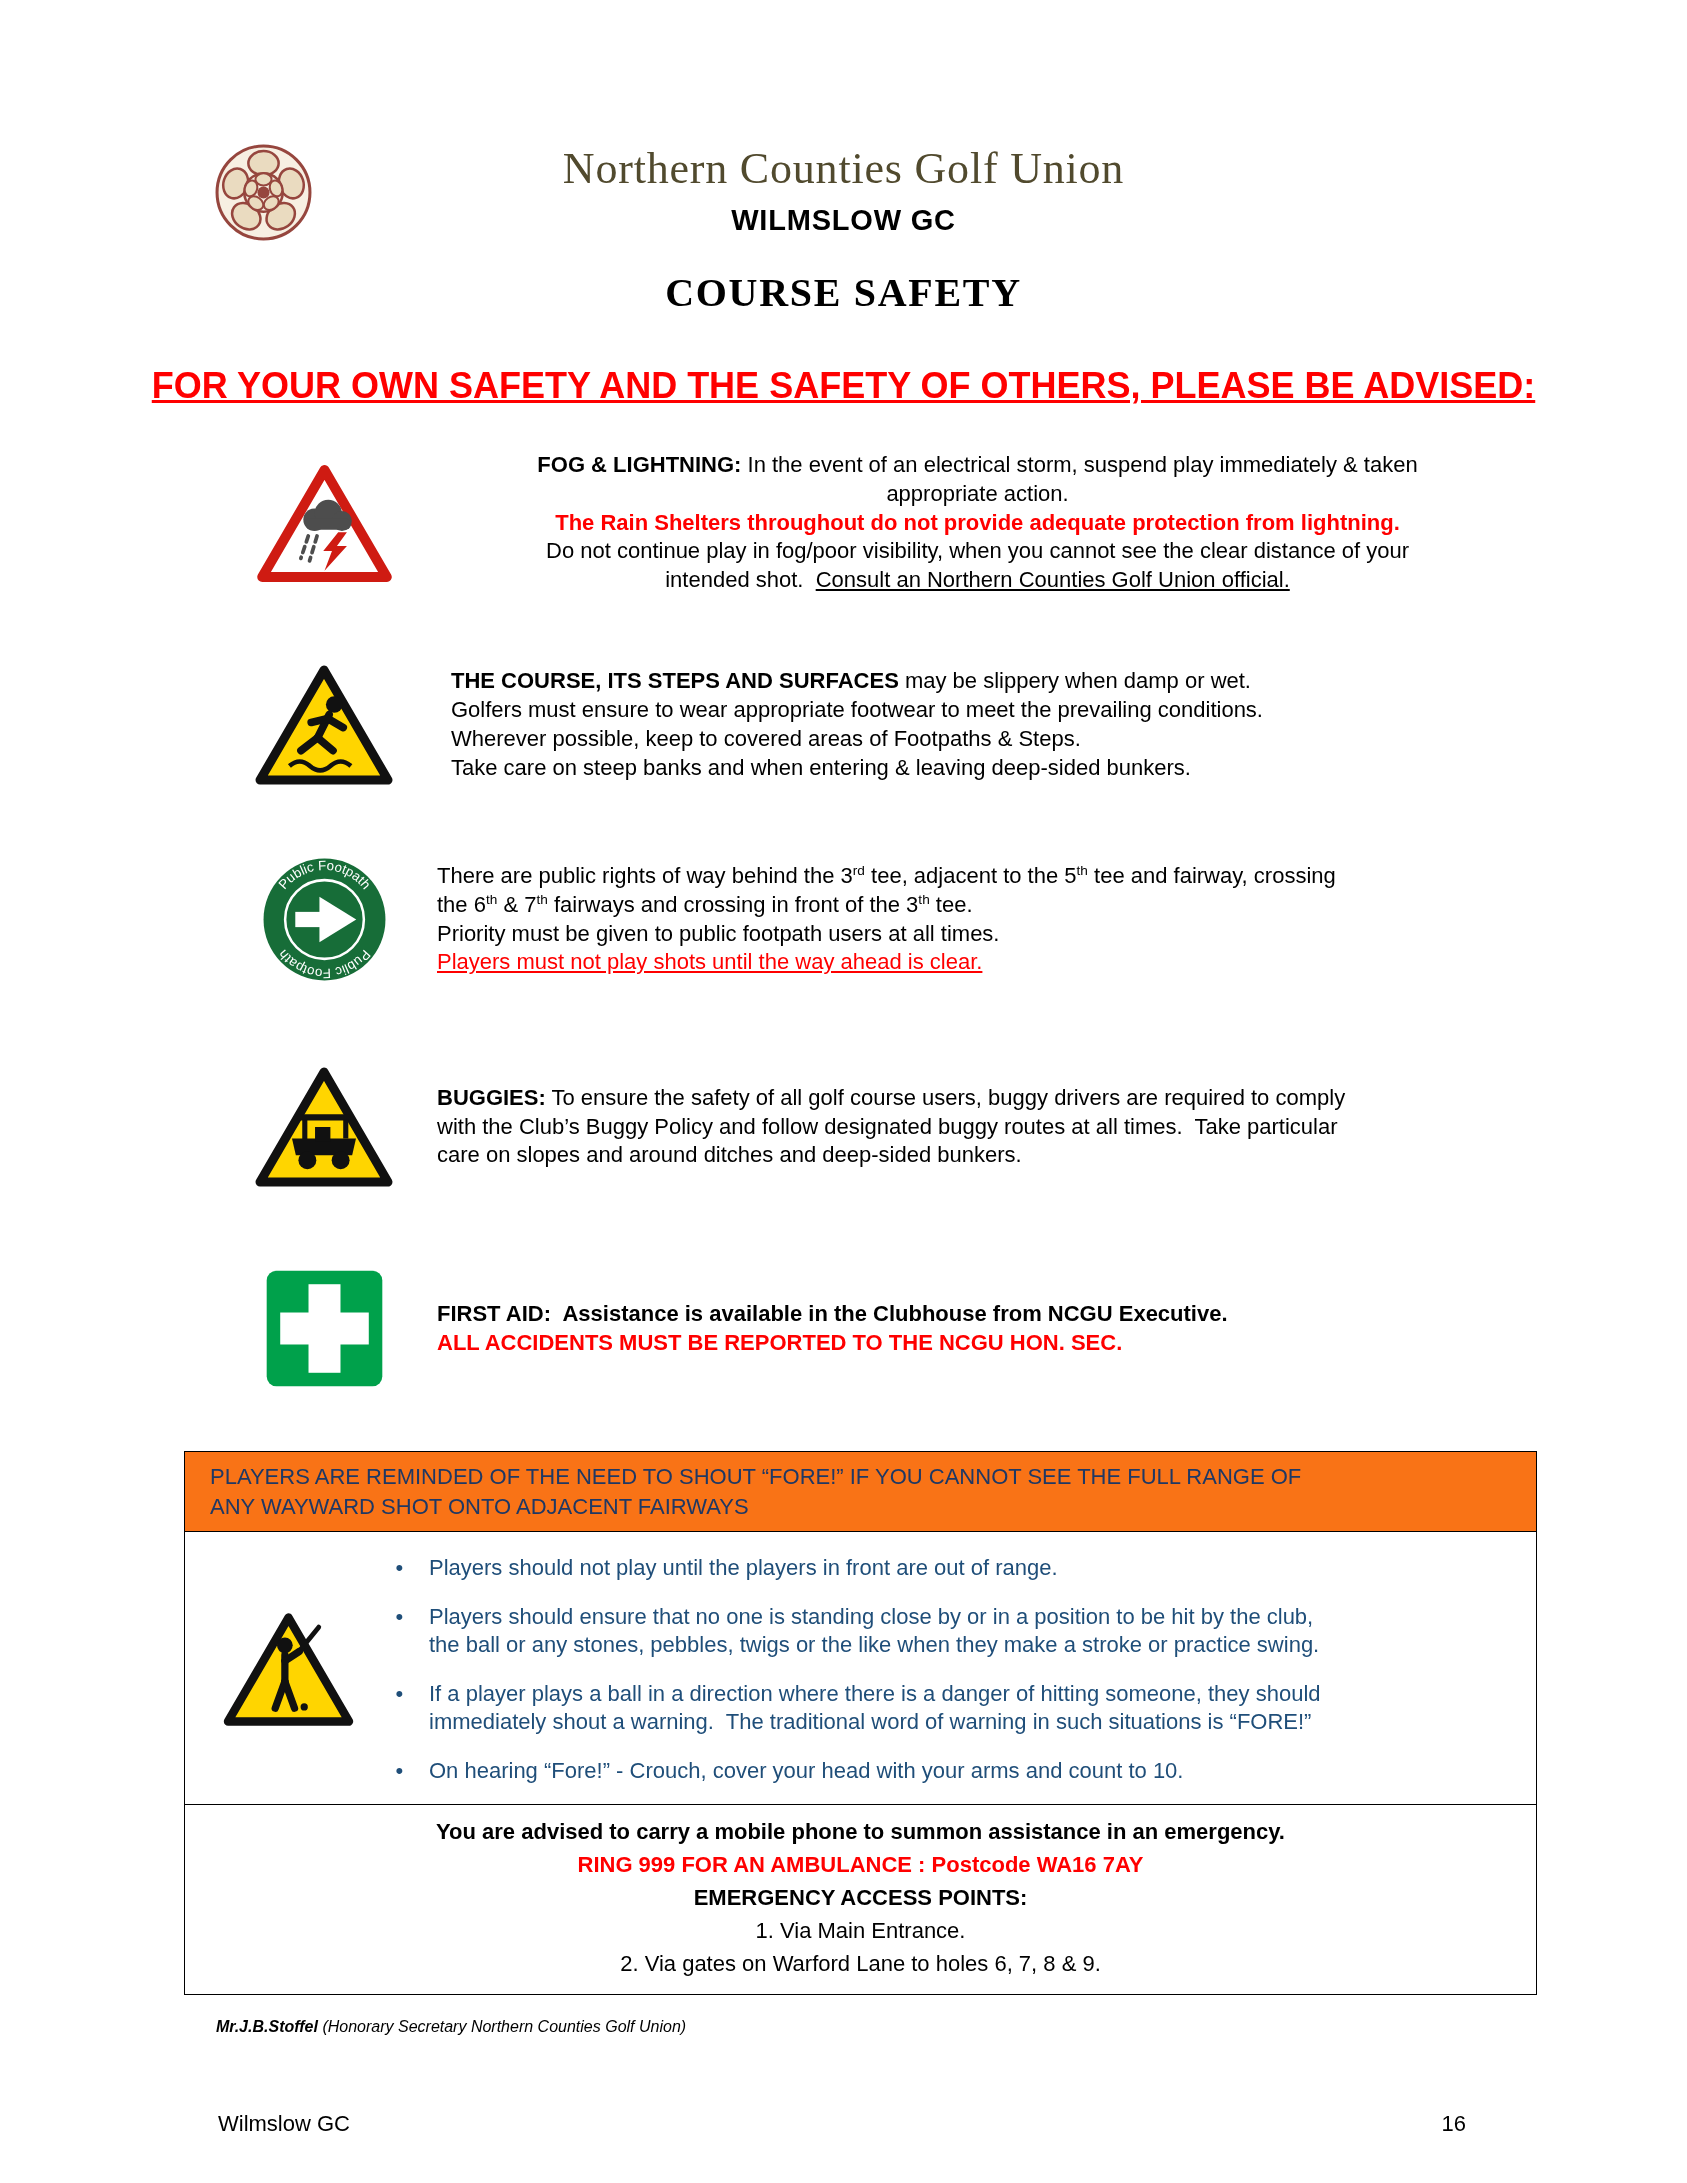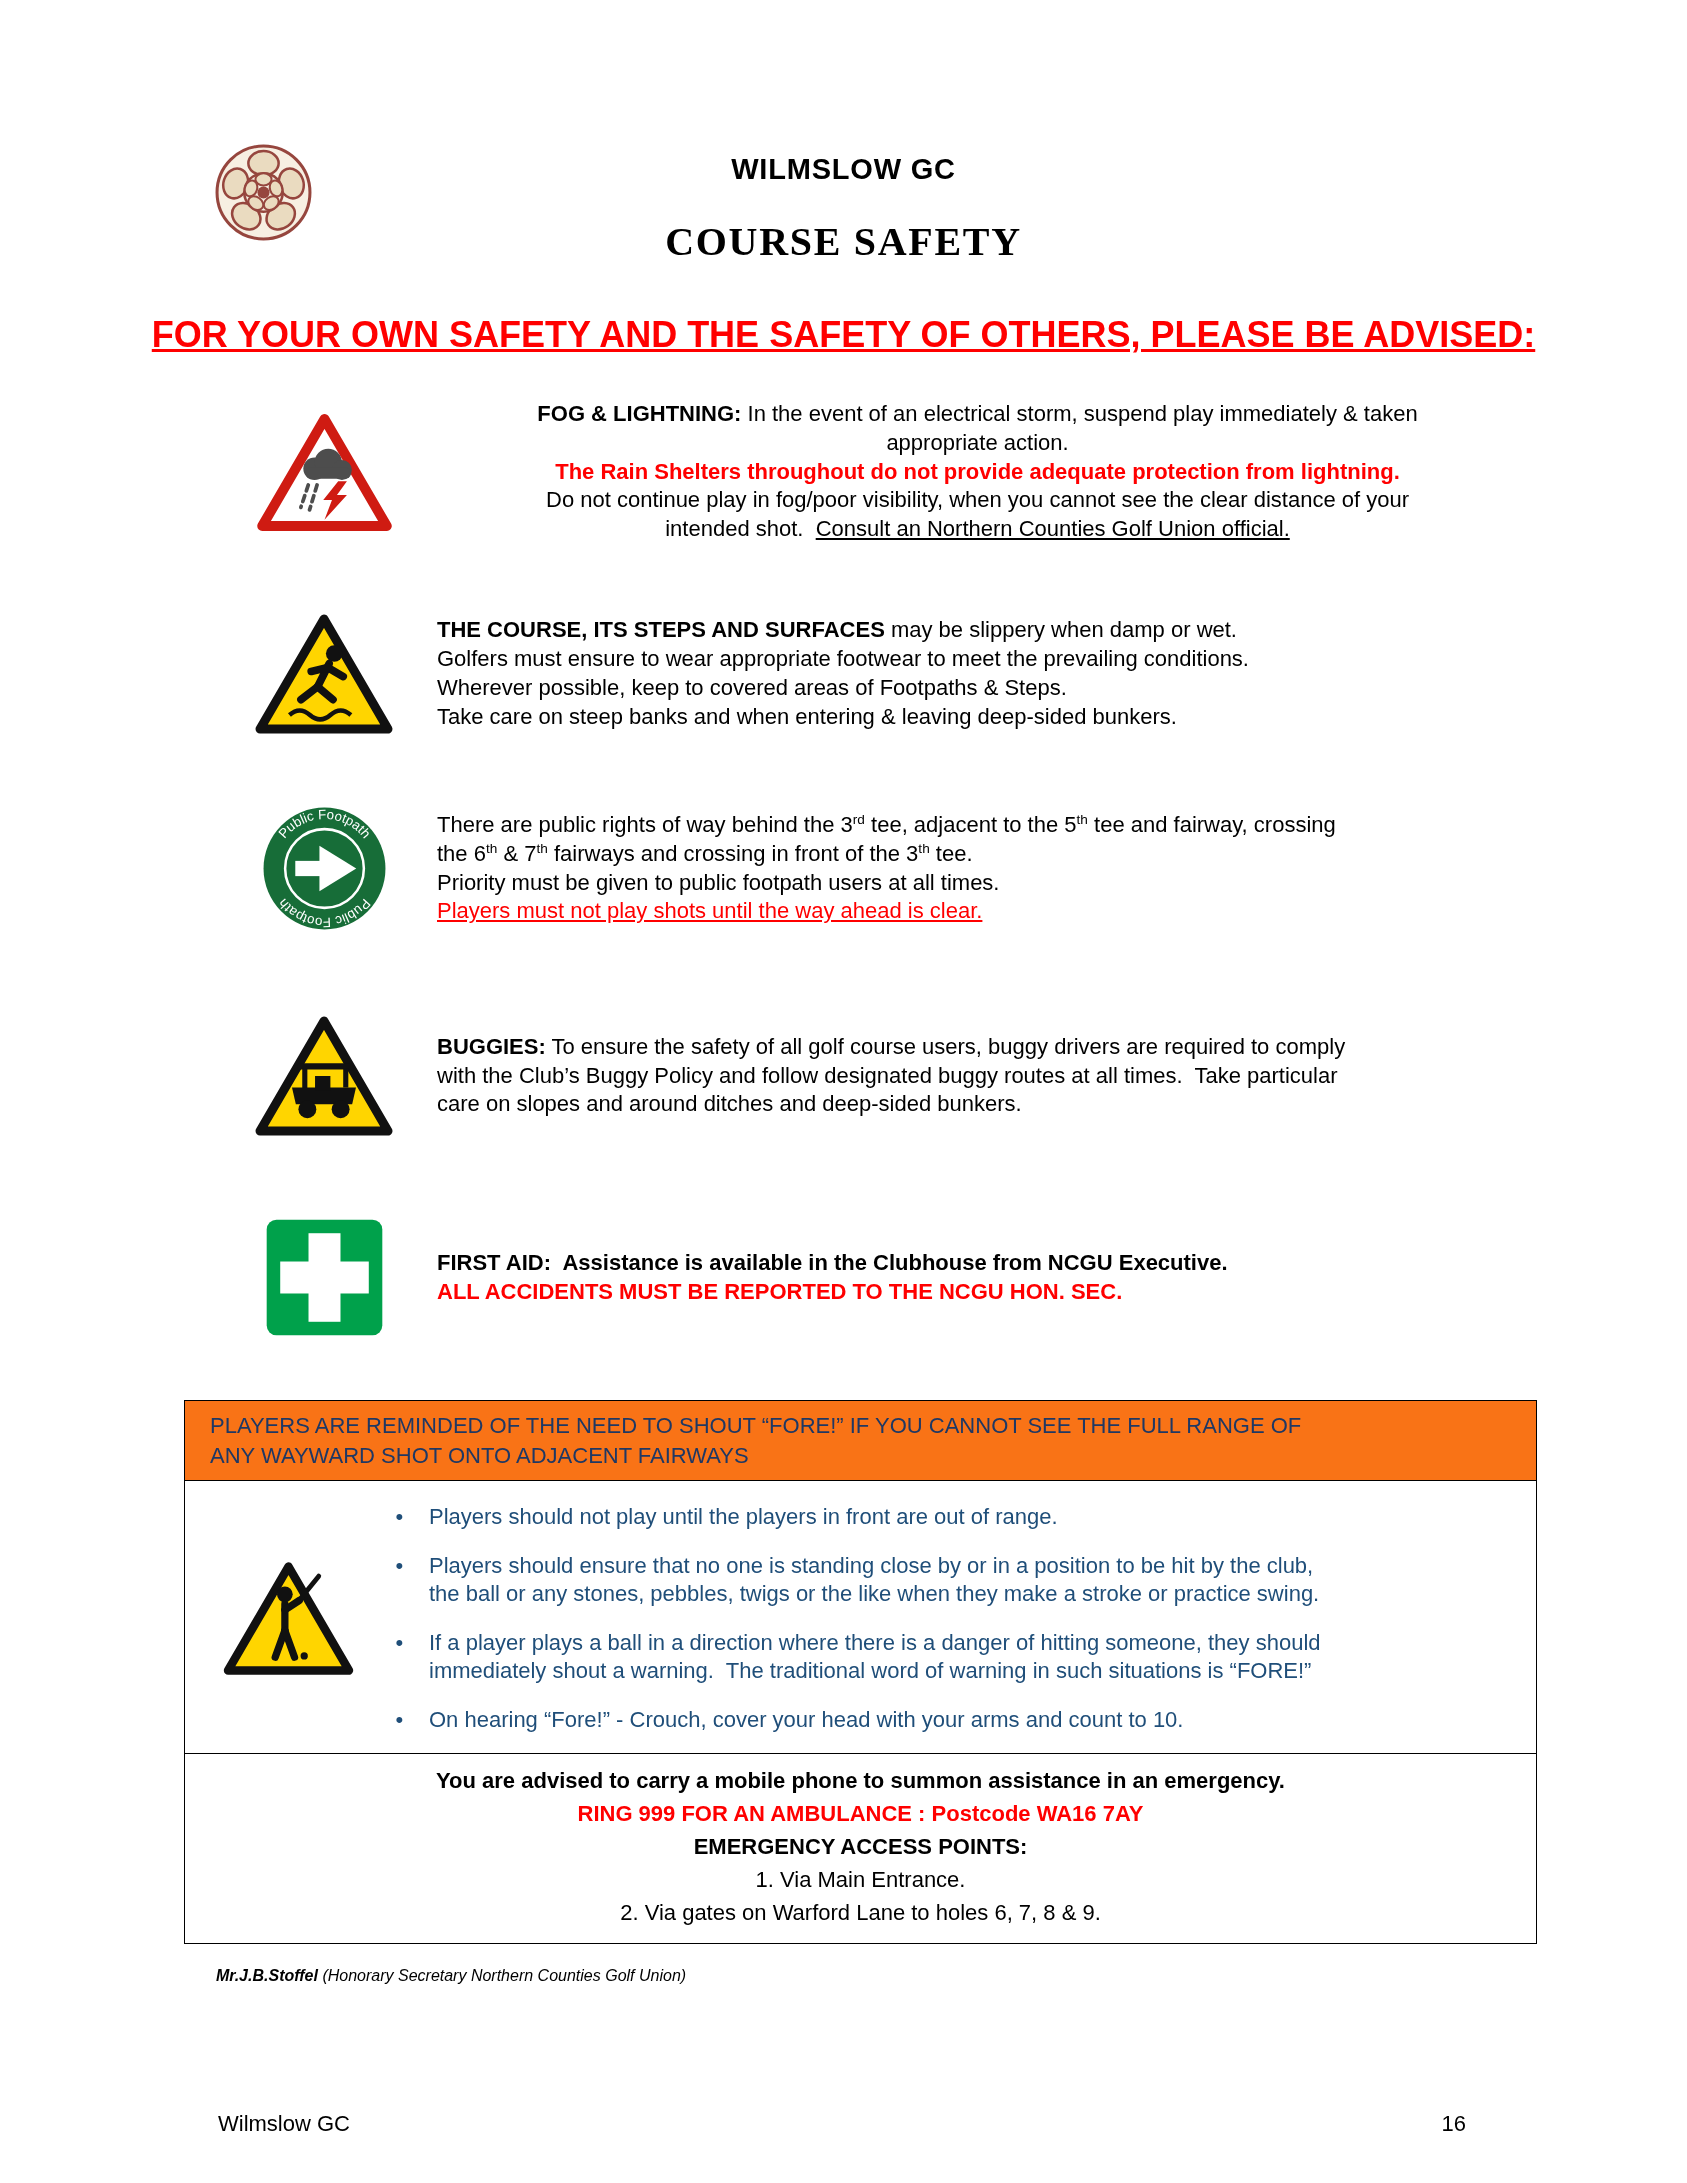--- a/index.html
+++ b/index.html
@@ -25,21 +25,21 @@
   .advisory {
     margin-top: 49px;
     font-size: 36px; font-weight: 700; color: #ff0000;
     text-decoration: underline;
   }
 
   
   .sections { margin: 44px 169px 0 211px; }
   .sec { display: flex; align-items: center; }
   .sec-1 { margin-bottom: 66px; text-align: center; }
-  .sec-2 { margin-bottom: 67px; }
+  .sec-2 { margin-bottom: 67px; gap: 14px; }
   .sec-3 { margin-bottom: 80px; }
   .sec-4 { margin-bottom: 76px; }
   .icon-col { width: 226px; flex: 0 0 226px; display: flex; justify-content: center; align-items: center; }
   .sec-text { flex: 1; line-height: 1.31; }
   .line { white-space: pre-wrap; }
 
   .s-b { font-weight: 700; }
   .s-r { color: #ff0000; }
   .s-u { text-decoration: underline; }
   .s-i { font-style: italic; }
@@ -110,20 +110,21 @@
           <g transform="rotate(216 50 50)">
               <ellipse cx="50" cy="37" rx="8" ry="6"></ellipse>
             </g>
           <g transform="rotate(288 50 50)">
               <ellipse cx="50" cy="37" rx="8" ry="6"></ellipse>
             </g>
         </g>
         <circle cx="50" cy="50" r="6" fill="#96463e"></circle>
       </svg>
     </div>
+    <div class="org-title serif">Northern Counties Golf Union</div>
     <div class="club-name">WILMSLOW GC</div>
     <div class="doc-title serif">COURSE SAFETY</div>
     <div class="advisory">FOR YOUR OWN SAFETY AND THE SAFETY OF OTHERS, PLEASE BE ADVISED:</div>
   </header>
 
   <main class="sections">
 
     <section class="sec sec-1">
       <div class="icon-col">
         <svg viewBox="0 0 110 100" width="137" height="125">

